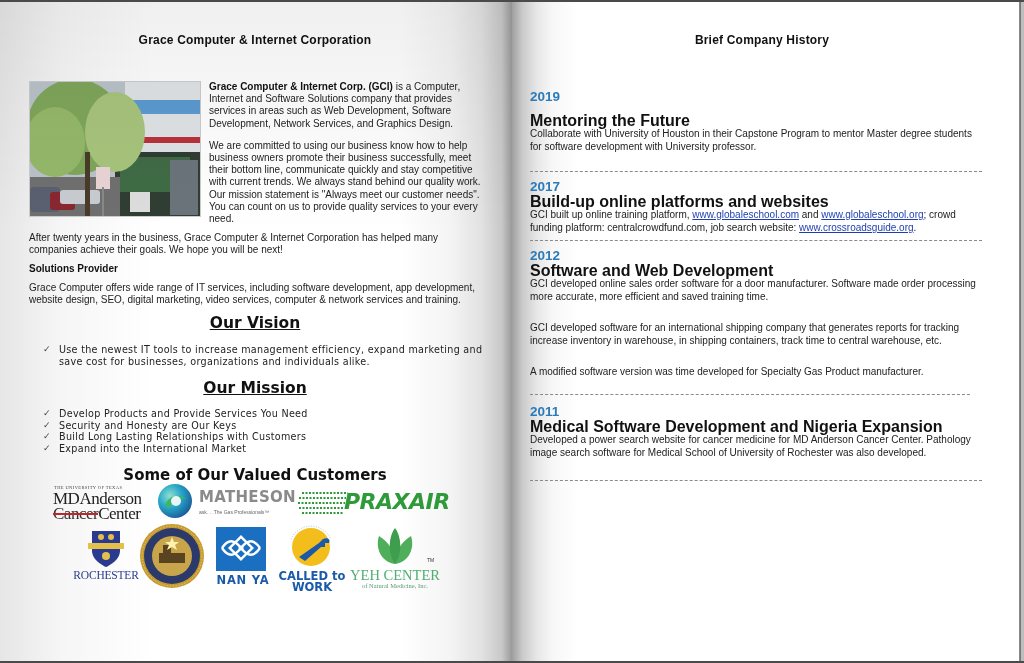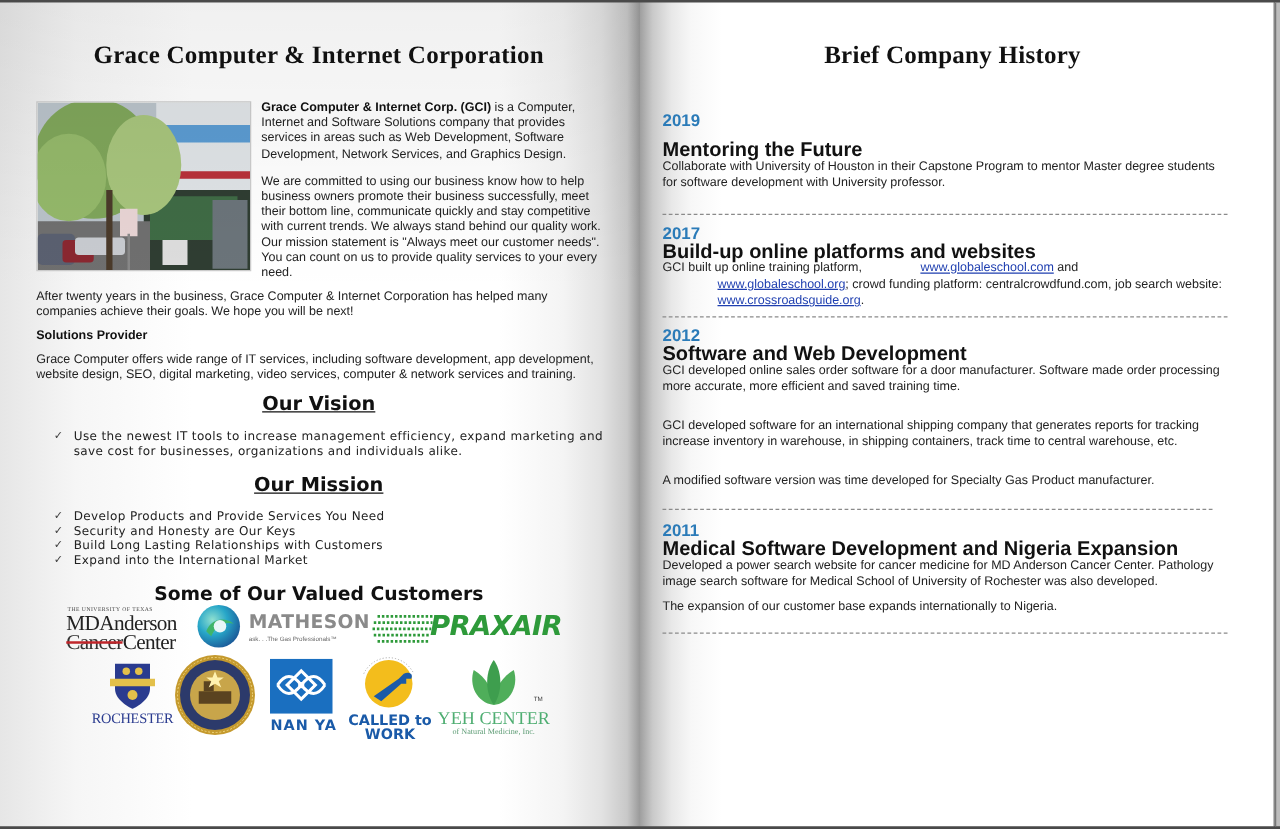--- a/index.html
+++ b/index.html
@@ -18,21 +18,21 @@
     pointer-events: none;
   }
   .page-right {
     position: relative; width: 508px; height: 659px;
     background: linear-gradient(to right, #9f9f9f 0%, #c9c9c9 2%, #e8e8e8 5%, #f7f7f7 8%, #ffffff 13%, #ffffff 100%);
     border-right: 1px solid #888;
   }
   .edge-right { position: absolute; right: 0; top: 2px; width: 4px; height: 659px; background: #bdbdbd; border-left: 1px solid #777; }
 
   .page-title {
-    position: absolute; font-family: Liberation Serif, serif; font-weight: bold; font-size: 20px; color: #111;
+    position: absolute; font-family: Liberation Sans, sans-serif; font-weight: bold; font-size: 12px; color: #111;
     white-space: nowrap; letter-spacing: 0.2px;
   }
   .left-title { left: 0; width: 510px; top: 31px; text-align: center; }
   .right-title { left: 0; width: 500px; top: 31px; text-align: center; }
 
   
   .storefront {
     position: absolute; left: 29px; top: 79px; width: 172px; height: 136px; overflow: hidden;
     border: 1px solid #ccc;
   }
@@ -88,21 +88,21 @@
   .logo-yeh { left: 345px; top: 522px; width: 100px; height: 68px; }
   .logo-yeh .word { position: absolute; left: 0; top: 43px; width: 100px; text-align: center; font-family: "Liberation Serif", serif; font-size: 14.5px; color: #4fae72; white-space: nowrap; }
   .logo-yeh .sub { position: absolute; left: 0; top: 58px; width: 100px; text-align: center; font-family: "Liberation Serif", serif; font-size: 6.5px; color: #5a9a72; white-space: nowrap; }
   .logo-yeh .tm { position: absolute; left: 82px; top: 33px; font-size: 5px; color: #333; }
 
   
   .history { position: absolute; left: 18px; top: 87px; width: 452px; font-size: 10px; line-height: 13px; color: #222; }
   .year { font-weight: bold; font-size: 13.5px; color: #2b7bb8; line-height: 16px; }
   .entry-title { font-weight: bold; color: #111; font-size: 16px; }
   .entry p { margin: 0; }
-  .entry .link { color: #1f3fb0; text-decoration: underline; margin-left: 44px; }
+  .entry .link { color: #1f3fb0; text-decoration: underline; }
   .divider { height: 0; border-top: 1px dashed #8a8a8a; margin: 0; }
 </style>
 </head>
 <body>
 
 <div class="spread">
 
   <div class="page-left">
     <div class="page-title left-title">Grace Computer &amp; Internet Corporation</div>
 
@@ -285,20 +285,19 @@
       </div>
       <div style="height:16px"></div>
       <div class="divider" style="width:440px"></div>
       <div style="height:9px"></div>
 
       <div class="entry">
         <div class="year">2011</div>
         <div class="entry-title">Medical Software Development and Nigeria Expansion</div>
         <p>Developed a power search website for cancer medicine for MD Anderson Cancer Center. Pathology image search software for Medical School of University of Rochester was also developed.</p>
         <div style="height:7px"></div>
-        <p>The expansion of our customer base expands internationally to Nigeria.</p>
       </div>
       <div style="height:14px"></div>
       <div class="divider"></div>
     </div>
   </div>
 </div>
 <div class="edge-right"></div>
 
 </body></html>

